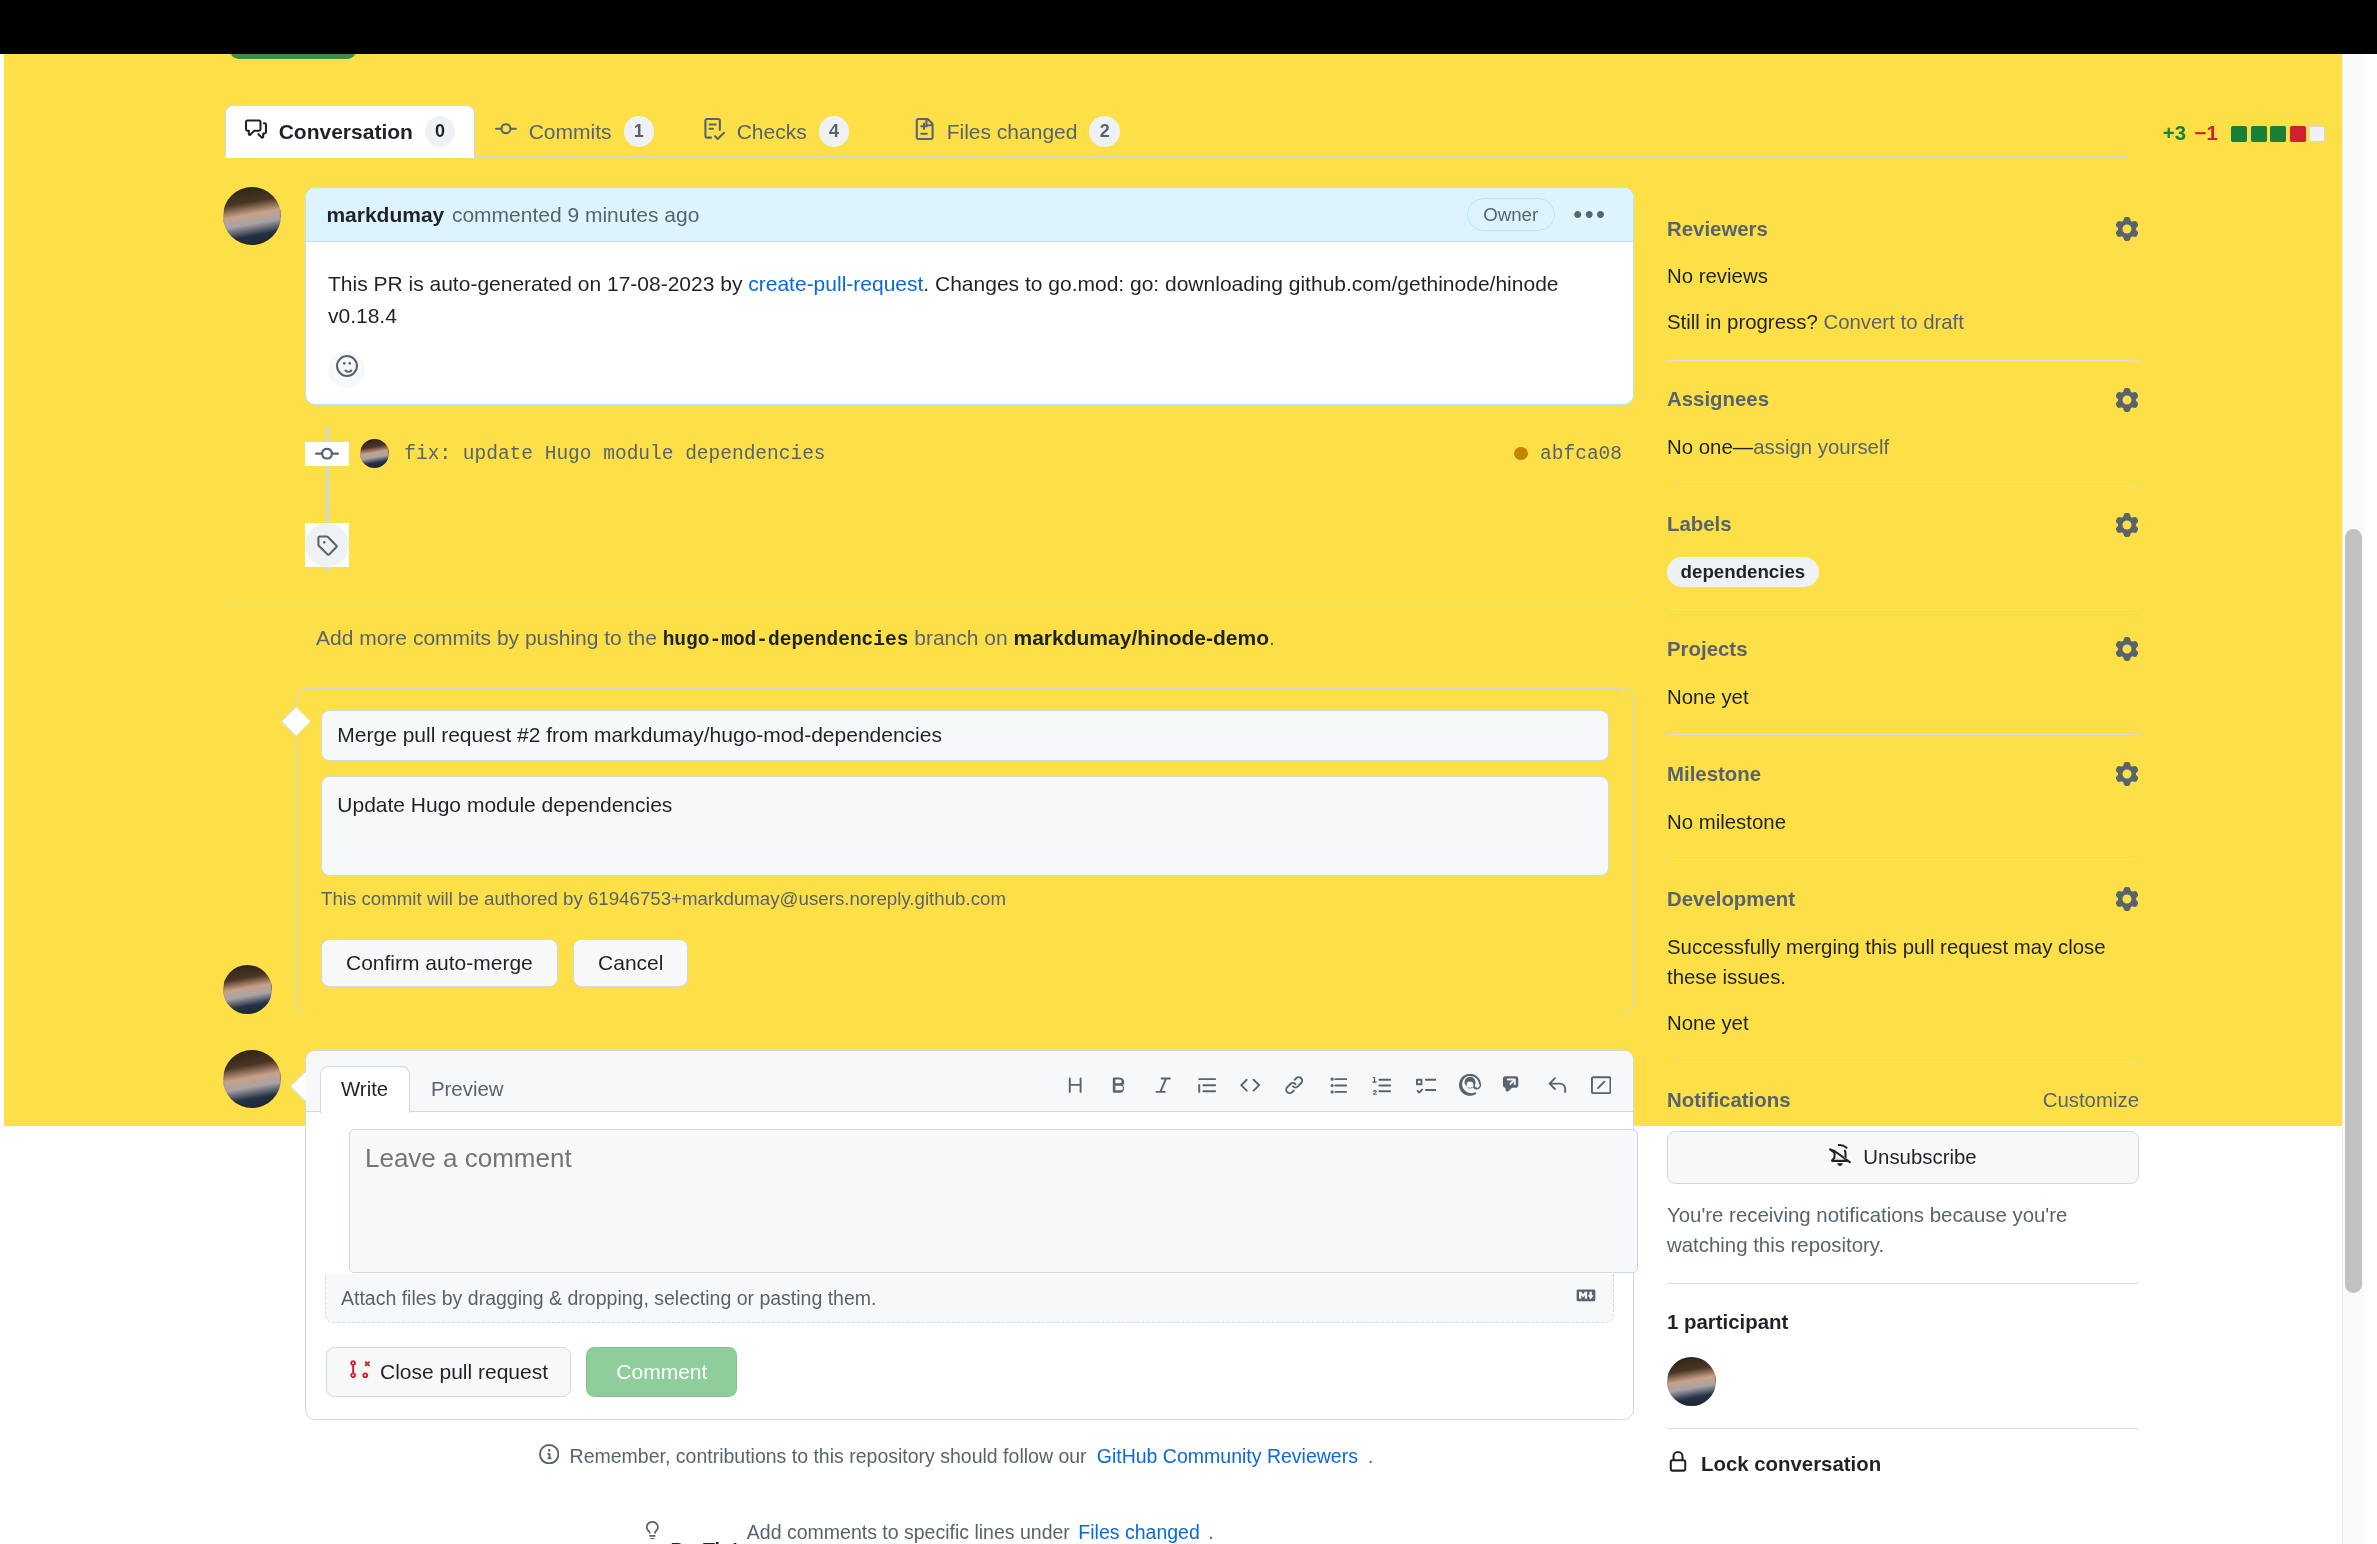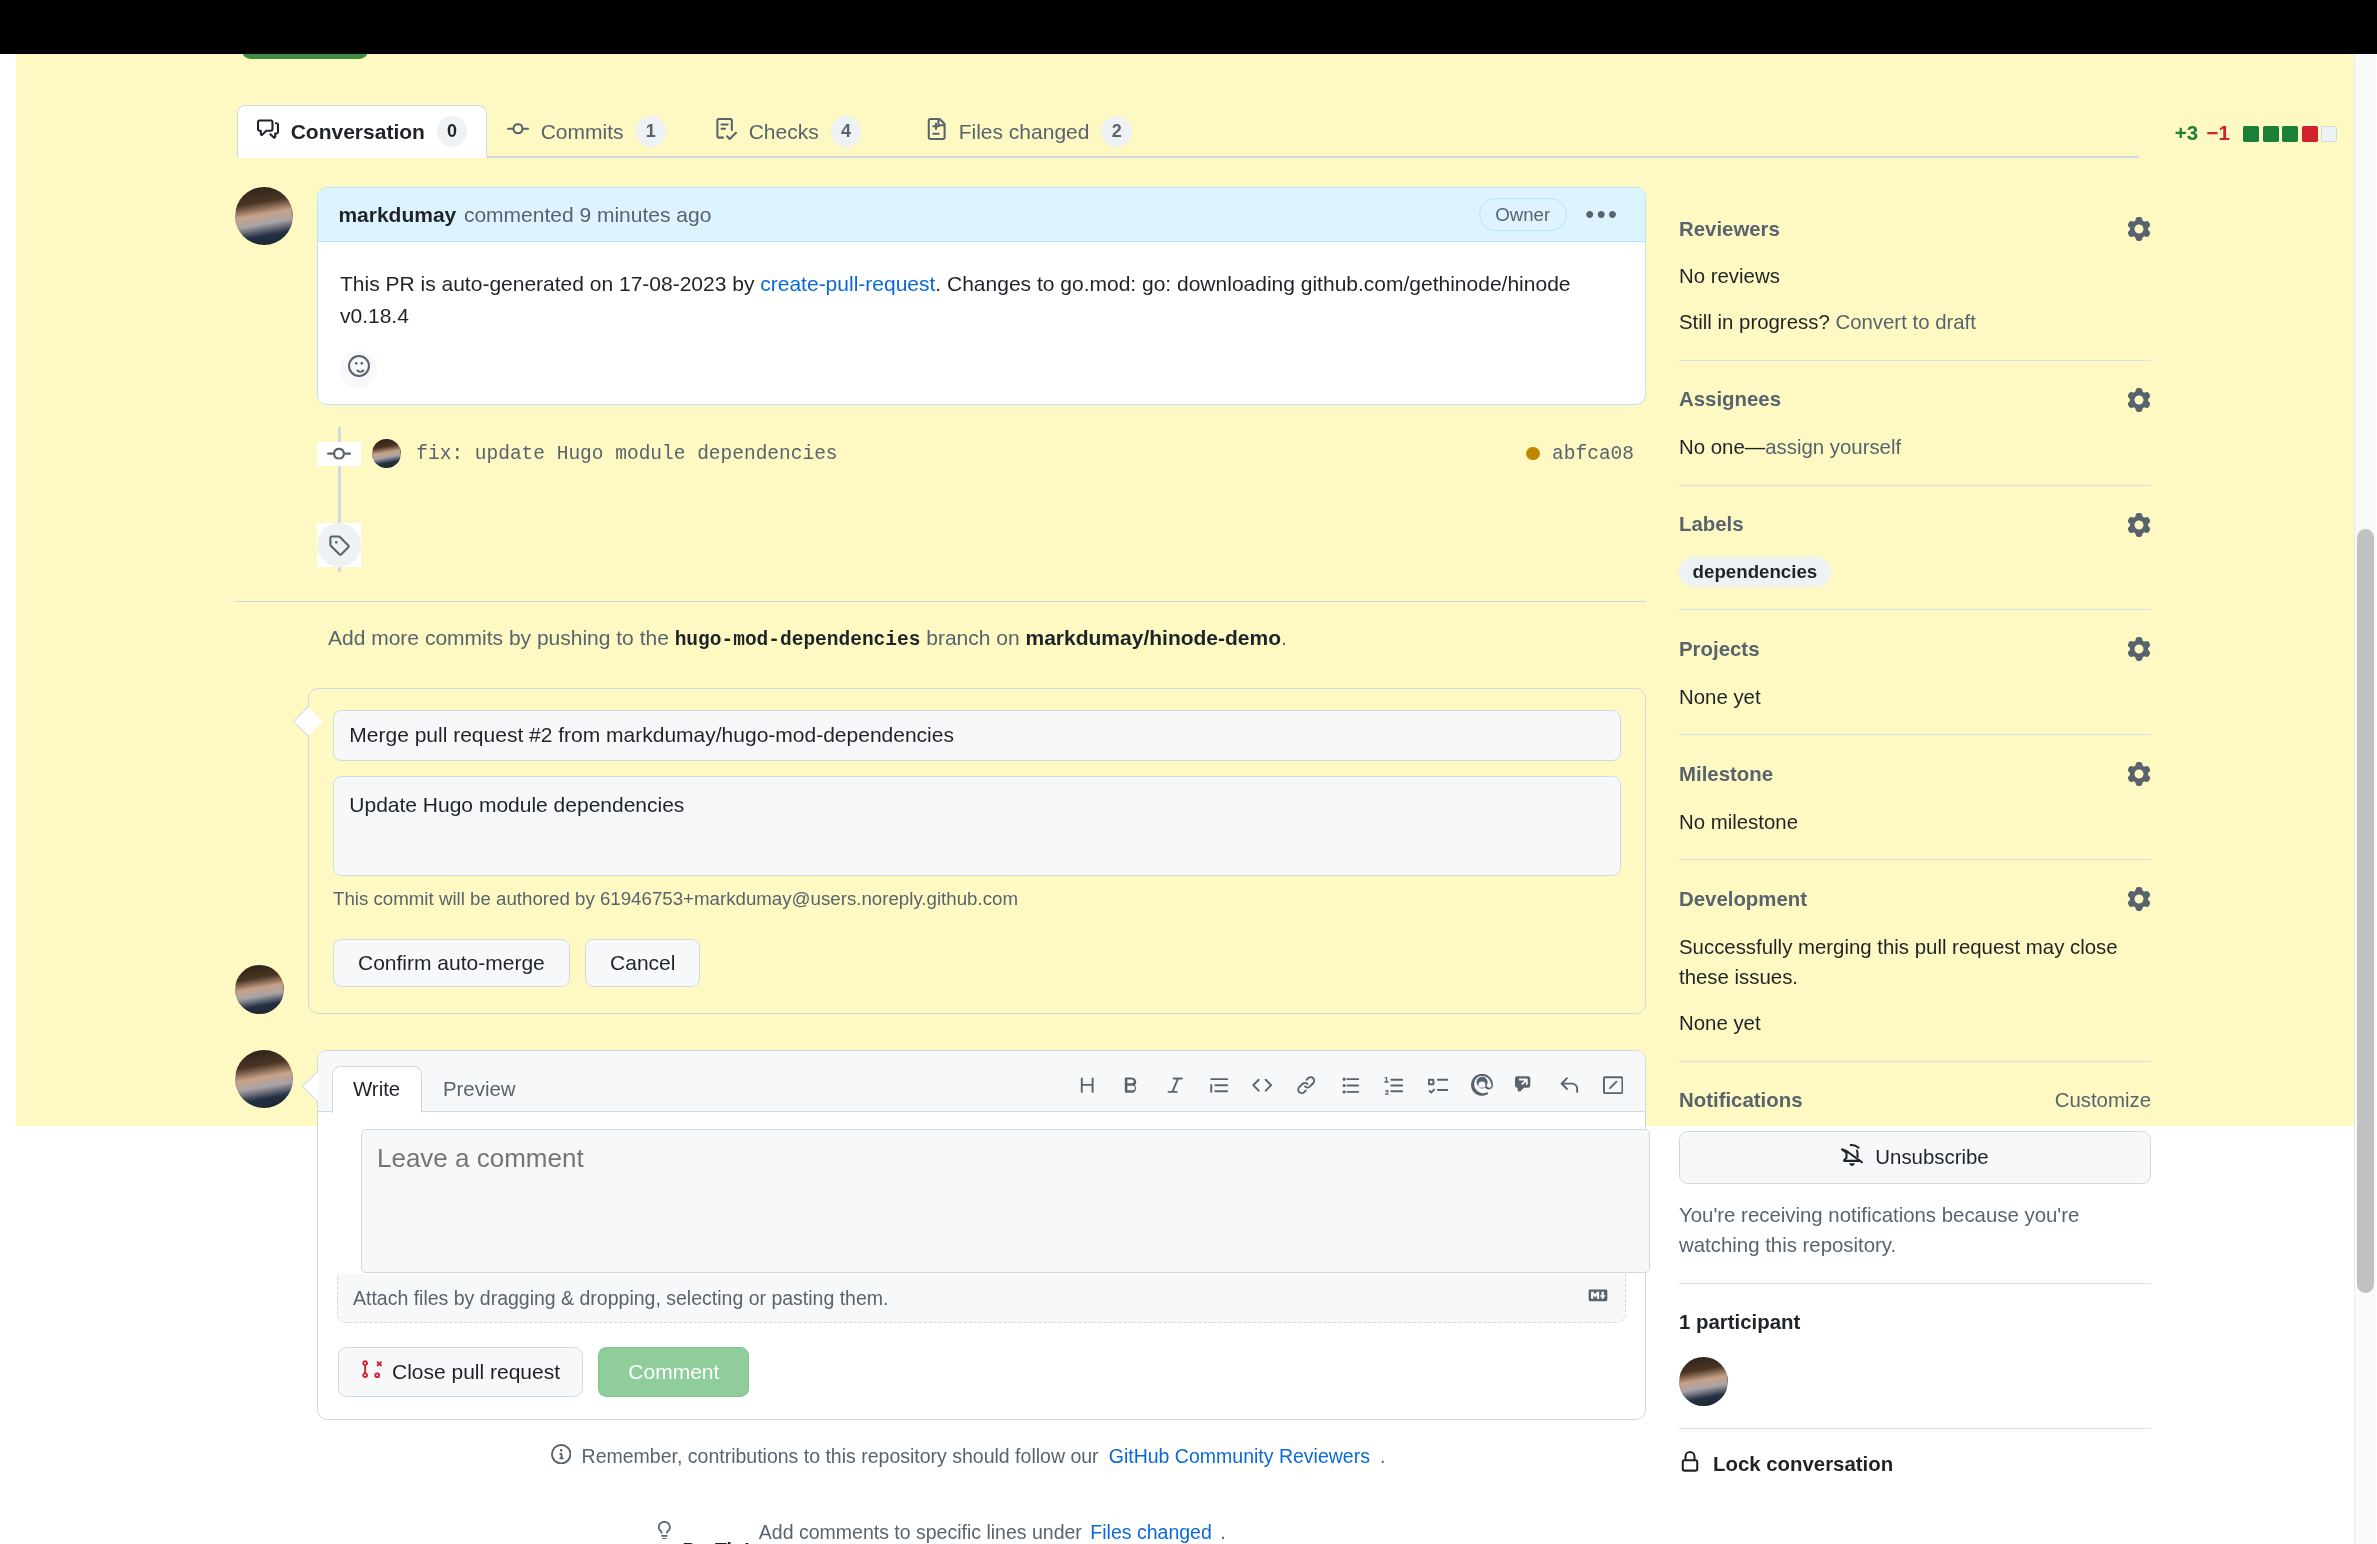--- a/index.html
+++ b/index.html
@@ -7,21 +7,21 @@
   body {
     width: 2377px; height: 1545px;
     background: #ffffff;
     font-family: "Liberation Sans", sans-serif;
     font-size: 21px;
     color: #1f2328;
     overflow: hidden;
     position: relative;
   }
   .topbar-black { position:absolute; top:0; left:0; width:2377px; height:54px; background:#000; z-index:50; }
-  .page { position:absolute; top:0; left:16px; width:2360px; height:1126px; background:#fef9c3; }
+  .page { position:absolute; top:0; left:4px; width:2360px; height:1126px; background:#fde047; }
 
   
   .peek-row { position:absolute; top:37px; left:0; width:2360px; height:20.4px; }
   .peek-green { position:absolute; left:226px; top:0; width:126px; height:22px; background:#3f8c44; border-radius:0 0 8.5px 8.5px; }
   .peek-blue1 { position:absolute; left:804px; top:0; width:61px; height:15.3px; background:#ddf4ff; border-radius:0 0 6.8px 6.8px; }
   .peek-blue2 { position:absolute; left:926px; top:0; width:280px; height:17px; background:#ddf4ff; border-radius:0 0 6.8px 6.8px; }
   .peek-grey { position:absolute; left:1180px; top:0; width:17px; height:10.2px; background:#d8dee4; }
 
   
   .tabnav { position:absolute; left:221px; top:105px; width:1902px; height:53px; }

